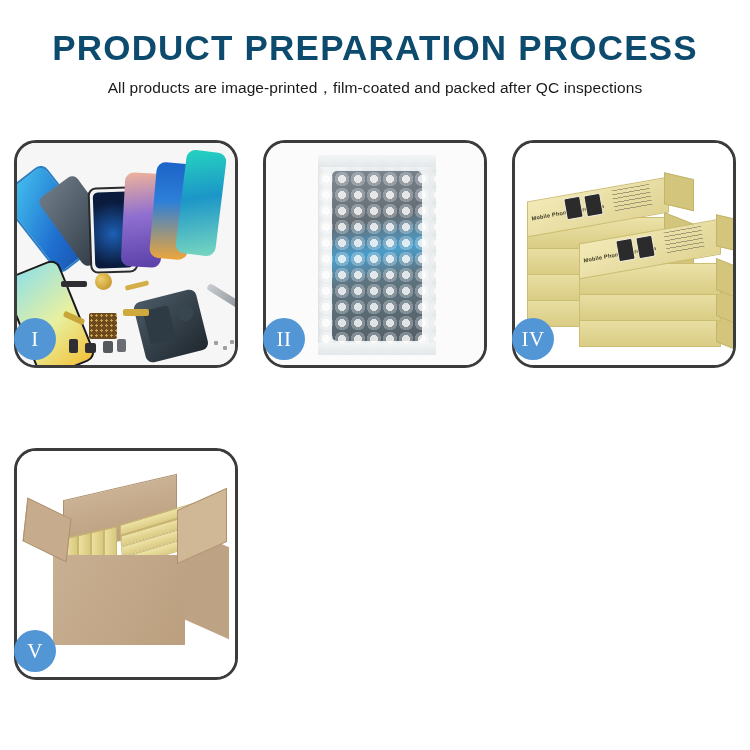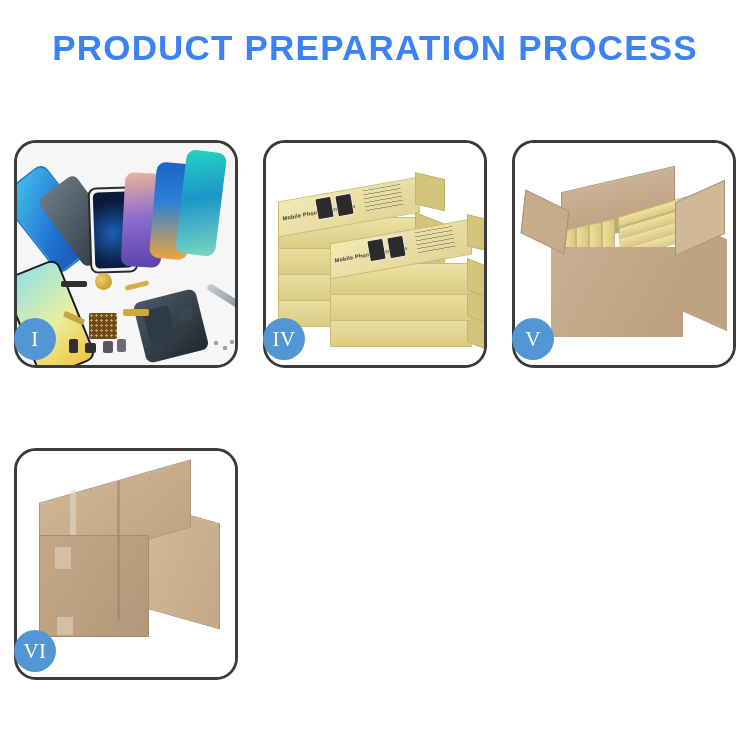--- a/index.html
+++ b/index.html
@@ -8,21 +8,21 @@
     background:#ffffff;
     font-family:"Liberation Sans", sans-serif;
     overflow:hidden;
   }
   .page{position:relative;width:750px;height:750px;}
 
   
   .header{padding-top:30px;text-align:center;}
   .title{
     font-size:35px;letter-spacing:1.2px;font-weight:700;
-    color:#3b82f6;line-height:1.05;
+    color:#0c4a6e;line-height:1.05;
     font-family:"Liberation Sans", sans-serif;
   }
   .subtitle{
     margin-top:11px;font-size:15.5px;color:#1a1a1a;letter-spacing:.1px;
   }
 
   
   .grid{
     position:absolute;left:14px;top:140px;
     width:722px;
@@ -247,20 +247,21 @@
   .seam{position:absolute;left:100px;top:30px;width:3px;height:140px;
     background:rgba(150,128,104,.5);transform:skewY(-16deg);}
 </style>
 </head>
 <body>
 
 <div class="page">
 
   <div class="header">
     <div class="title">PRODUCT PREPARATION PROCESS</div>
+    <div class="subtitle">All products are image-printed，film-coated and packed after QC inspections</div>
   </div>
 
   <div class="grid">
 
     <div class="panel">
       <div class="panel-inner p1">
         <div class="ph a"></div>
         <div class="ph b"></div>
         <div class="ph c"></div>
         <div class="ph d"></div>
@@ -277,20 +278,31 @@
         <div class="spart" style="left:52px;top:196px;width:9px;height:14px;border-radius:2px;"></div>
         <div class="spart" style="left:68px;top:200px;width:11px;height:10px;"></div>
         <div class="spart" style="left:86px;top:198px;width:10px;height:12px;background:#55585c;"></div>
         <div class="spart" style="left:100px;top:196px;width:9px;height:13px;background:#6a6d72;"></div>
         <div class="tool"></div>
         <div class="screws"></div>
       </div>
       <div class="badge">I</div>
     </div>
 
+    <div class="panel">
+      <div class="panel-inner p2">
+        <div class="bubble-bag">
+          <div class="bubble-core"></div>
+          <div class="bubbles"></div>
+          <div class="bag-seal" style="top:0;"></div>
+          <div class="bag-seal" style="bottom:0;"></div>
+        </div>
+      </div>
+      <div class="badge">II</div>
+    </div>
 
 
     <div class="panel">
       <div class="panel-inner p4">
         <div class="stack">
           <div class="sbox" style="left:6px;top:130px;">
               <div class="side"></div>
             </div>
           <div class="sbox" style="left:6px;top:104px;">
               <div class="side"></div>
@@ -348,26 +360,15 @@
           <div class="ibox2" style="top:33px;"></div>
         </div>
         <div class="carton-body"></div>
         <div class="carton-front-l"></div>
         <div class="flap left"></div>
         <div class="flap right"></div>
       </div>
       <div class="badge">V</div>
     </div>
 
-    <div class="panel">
-      <div class="panel-inner p6">
-        <div class="sealed-side"></div>
-        <div class="sealed-top"></div>
-        <div class="sealed-front"></div>
-        <div class="seam"></div>
-        <div class="tape t1"></div>
-        <div class="tape t2"></div>
-      </div>
-      <div class="badge">VI</div>
-    </div>
 
   </div>
 </div>
 
 </body></html>

